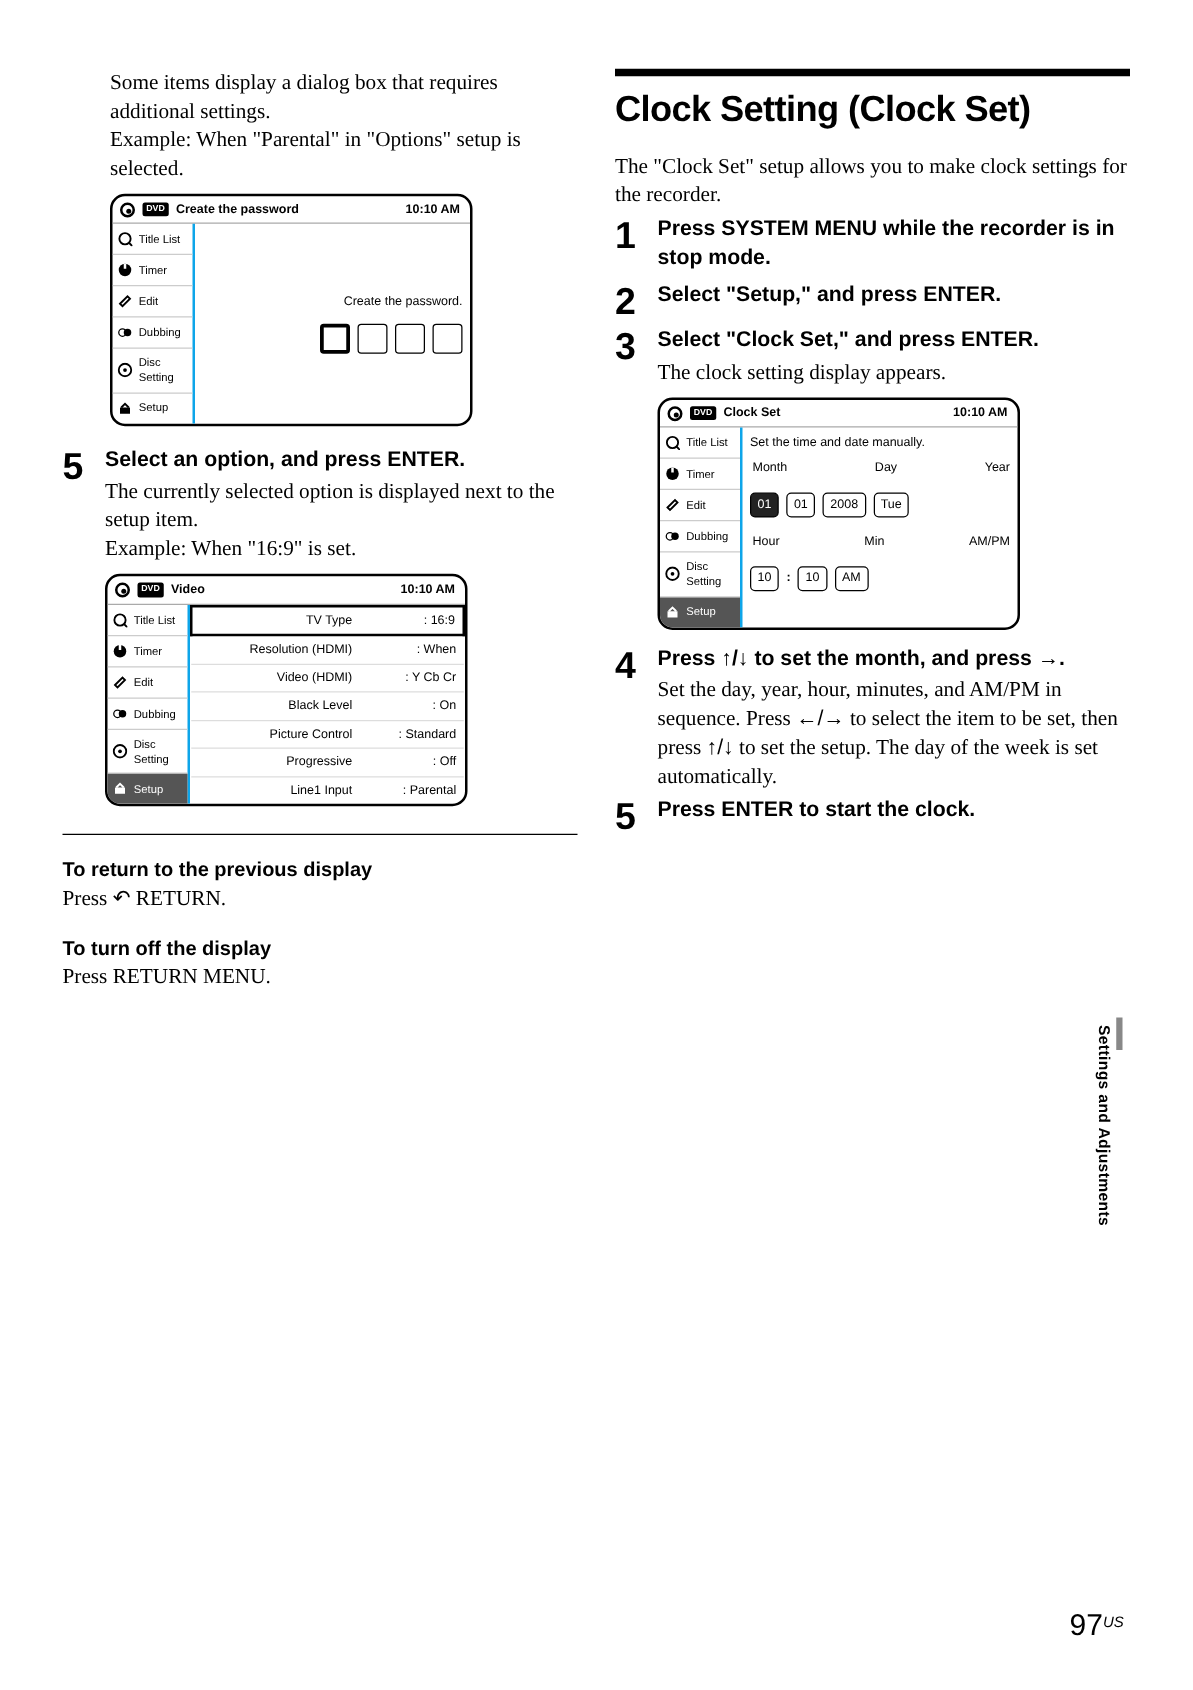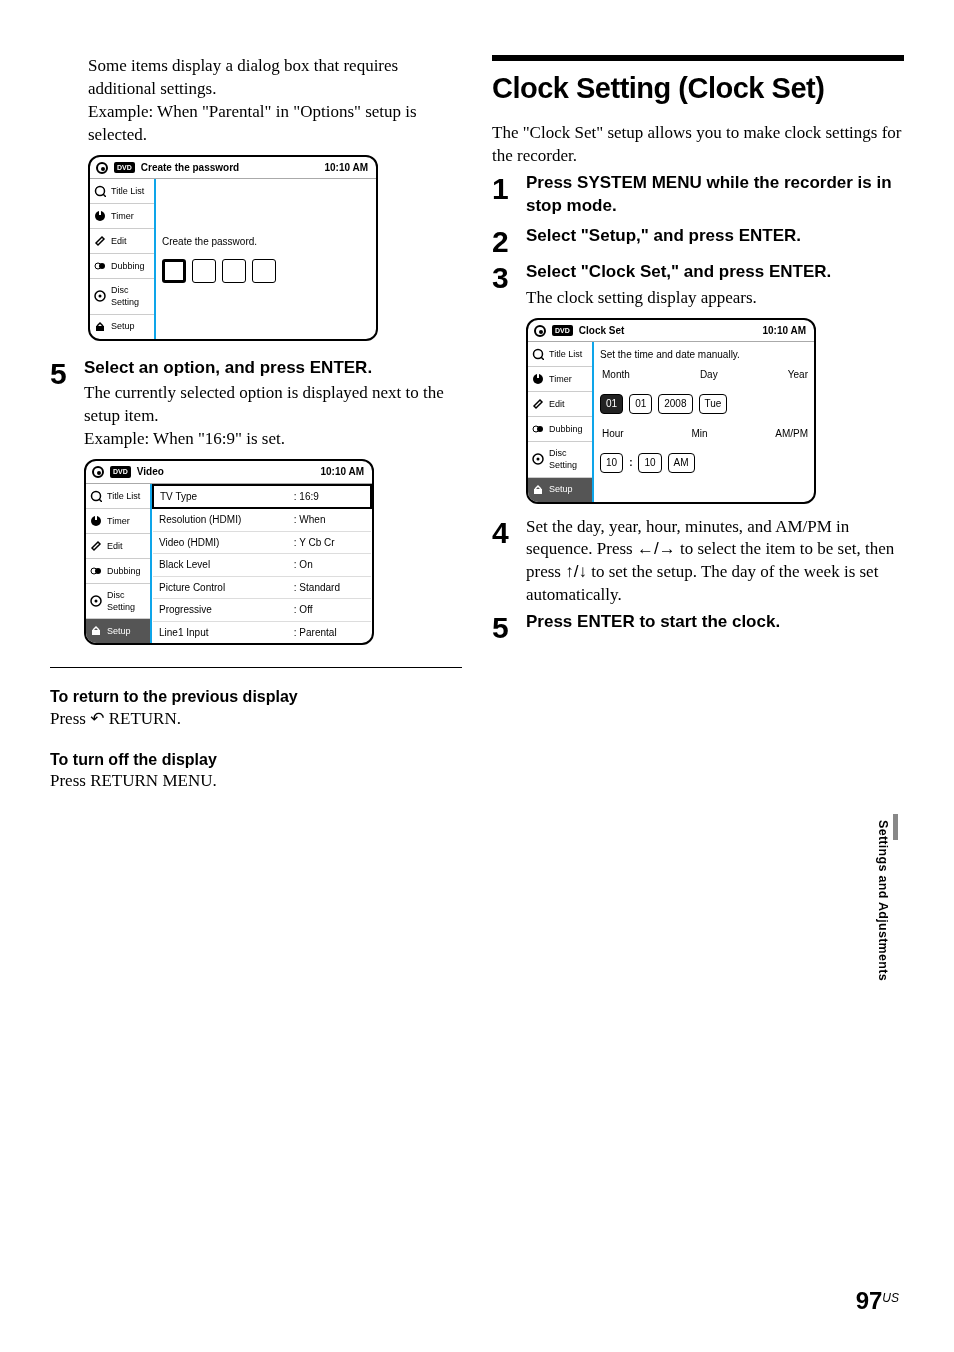--- a/index.html
+++ b/index.html
@@ -104,27 +104,27 @@
   .osd-item.selected { background: #555; color: #fff; }
   .osd-icon {
     width: 14px; height: 14px; flex: none;
     display:flex; align-items:center; justify-content:center;
   }
   .osd-content {
     flex: 1;
     padding: 6px;
     font-size: 10px;
   }
-  .osd-content.center { display:flex; flex-direction:column; align-items:flex-start; justify-content:center; }
+  .osd-content.center { display:flex; flex-direction:column; align-items:flex-end; justify-content:center; }
   .pw-boxes { display:flex; gap:6px; margin-top:10px; }
   .pw-box { width:24px; height:24px; border:1.5px solid #000; border-radius:3px; }
   .pw-box.active { border-width:3px; }
 
   .osd-table { width:100%; border-collapse:collapse; }
-  .osd-table td { padding: 4px 6px; font-size:10px; border-bottom:1px solid #ddd; }
+  .osd-table td { padding: 4px 6px; font-size:10px; border-bottom:1px solid #ddd;text-align:right; }
   .osd-table tr.sel td { border:2px solid #000; }
   .osd-table tr.sel td:first-child { border-right:none; }
   .osd-table tr.sel td:last-child { border-left:none; }
   .osd-table tr:last-child td { border-bottom:none; }
 
   .clock-row { display:flex; gap:6px; align-items:center; margin:13px 0; font-size:10px; }
   .clock-labels { display:flex; gap:14px; font-size:10px; margin-top:6px; padding-left:2px;justify-content:space-between; }
   .chip { border:1.5px solid #000; border-radius:4px; padding:2px 5px; font-size:10px; min-width:22px; text-align:center; }
   .chip.sel { background:#222; color:#fff; }
   .colon { font-weight:bold; }
@@ -148,21 +148,21 @@
   .side-tab-bar {
     position:absolute; right:-4px; top:-6px; width:5px; height:26px; background:#888;
   }
 
   .page-num {
     position: absolute;
     right: 55px;
     bottom: 35px;
     font-family: Arial, sans-serif;
   }
-  .page-num .big { font-size: 24px; font-weight: bold; }
+  .page-num .big { font-size: 24px; font-weight: normal; }
   .page-num .suf { font-size: 12px; font-style: italic; vertical-align: super; }
 
   svg { display:block; }
 </style>
 </head>
 <body>
 
 <div class="page">
 
   <div class="col">
@@ -480,20 +480,23 @@
               </div>
             </div>
           </div>
         </div>
       </div>
     </div>
 
     <div class="step-row" style="margin-top:12px">
       <div class="step-num">4</div>
       <div class="step-body">
+        <div class="step-title">
+          <span>Press </span><span class="arrow">↑/↓</span><span> to set the month, and press </span><span class="arrow">→</span><span>.</span>
+        </div>
         <p>
           <span>Set the day, year, hour, minutes, and AM/PM in sequence. Press </span><span class="arrow">←/→</span><span> to select the item to be set, then press </span><span class="arrow">↑/↓</span><span> to set the setup. The day of the week is set automatically.</span>
         </p>
       </div>
     </div>
 
     <div class="step-row">
       <div class="step-num">5</div>
       <div class="step-body">
           <div class="step-title">Press ENTER to start the clock.</div>

